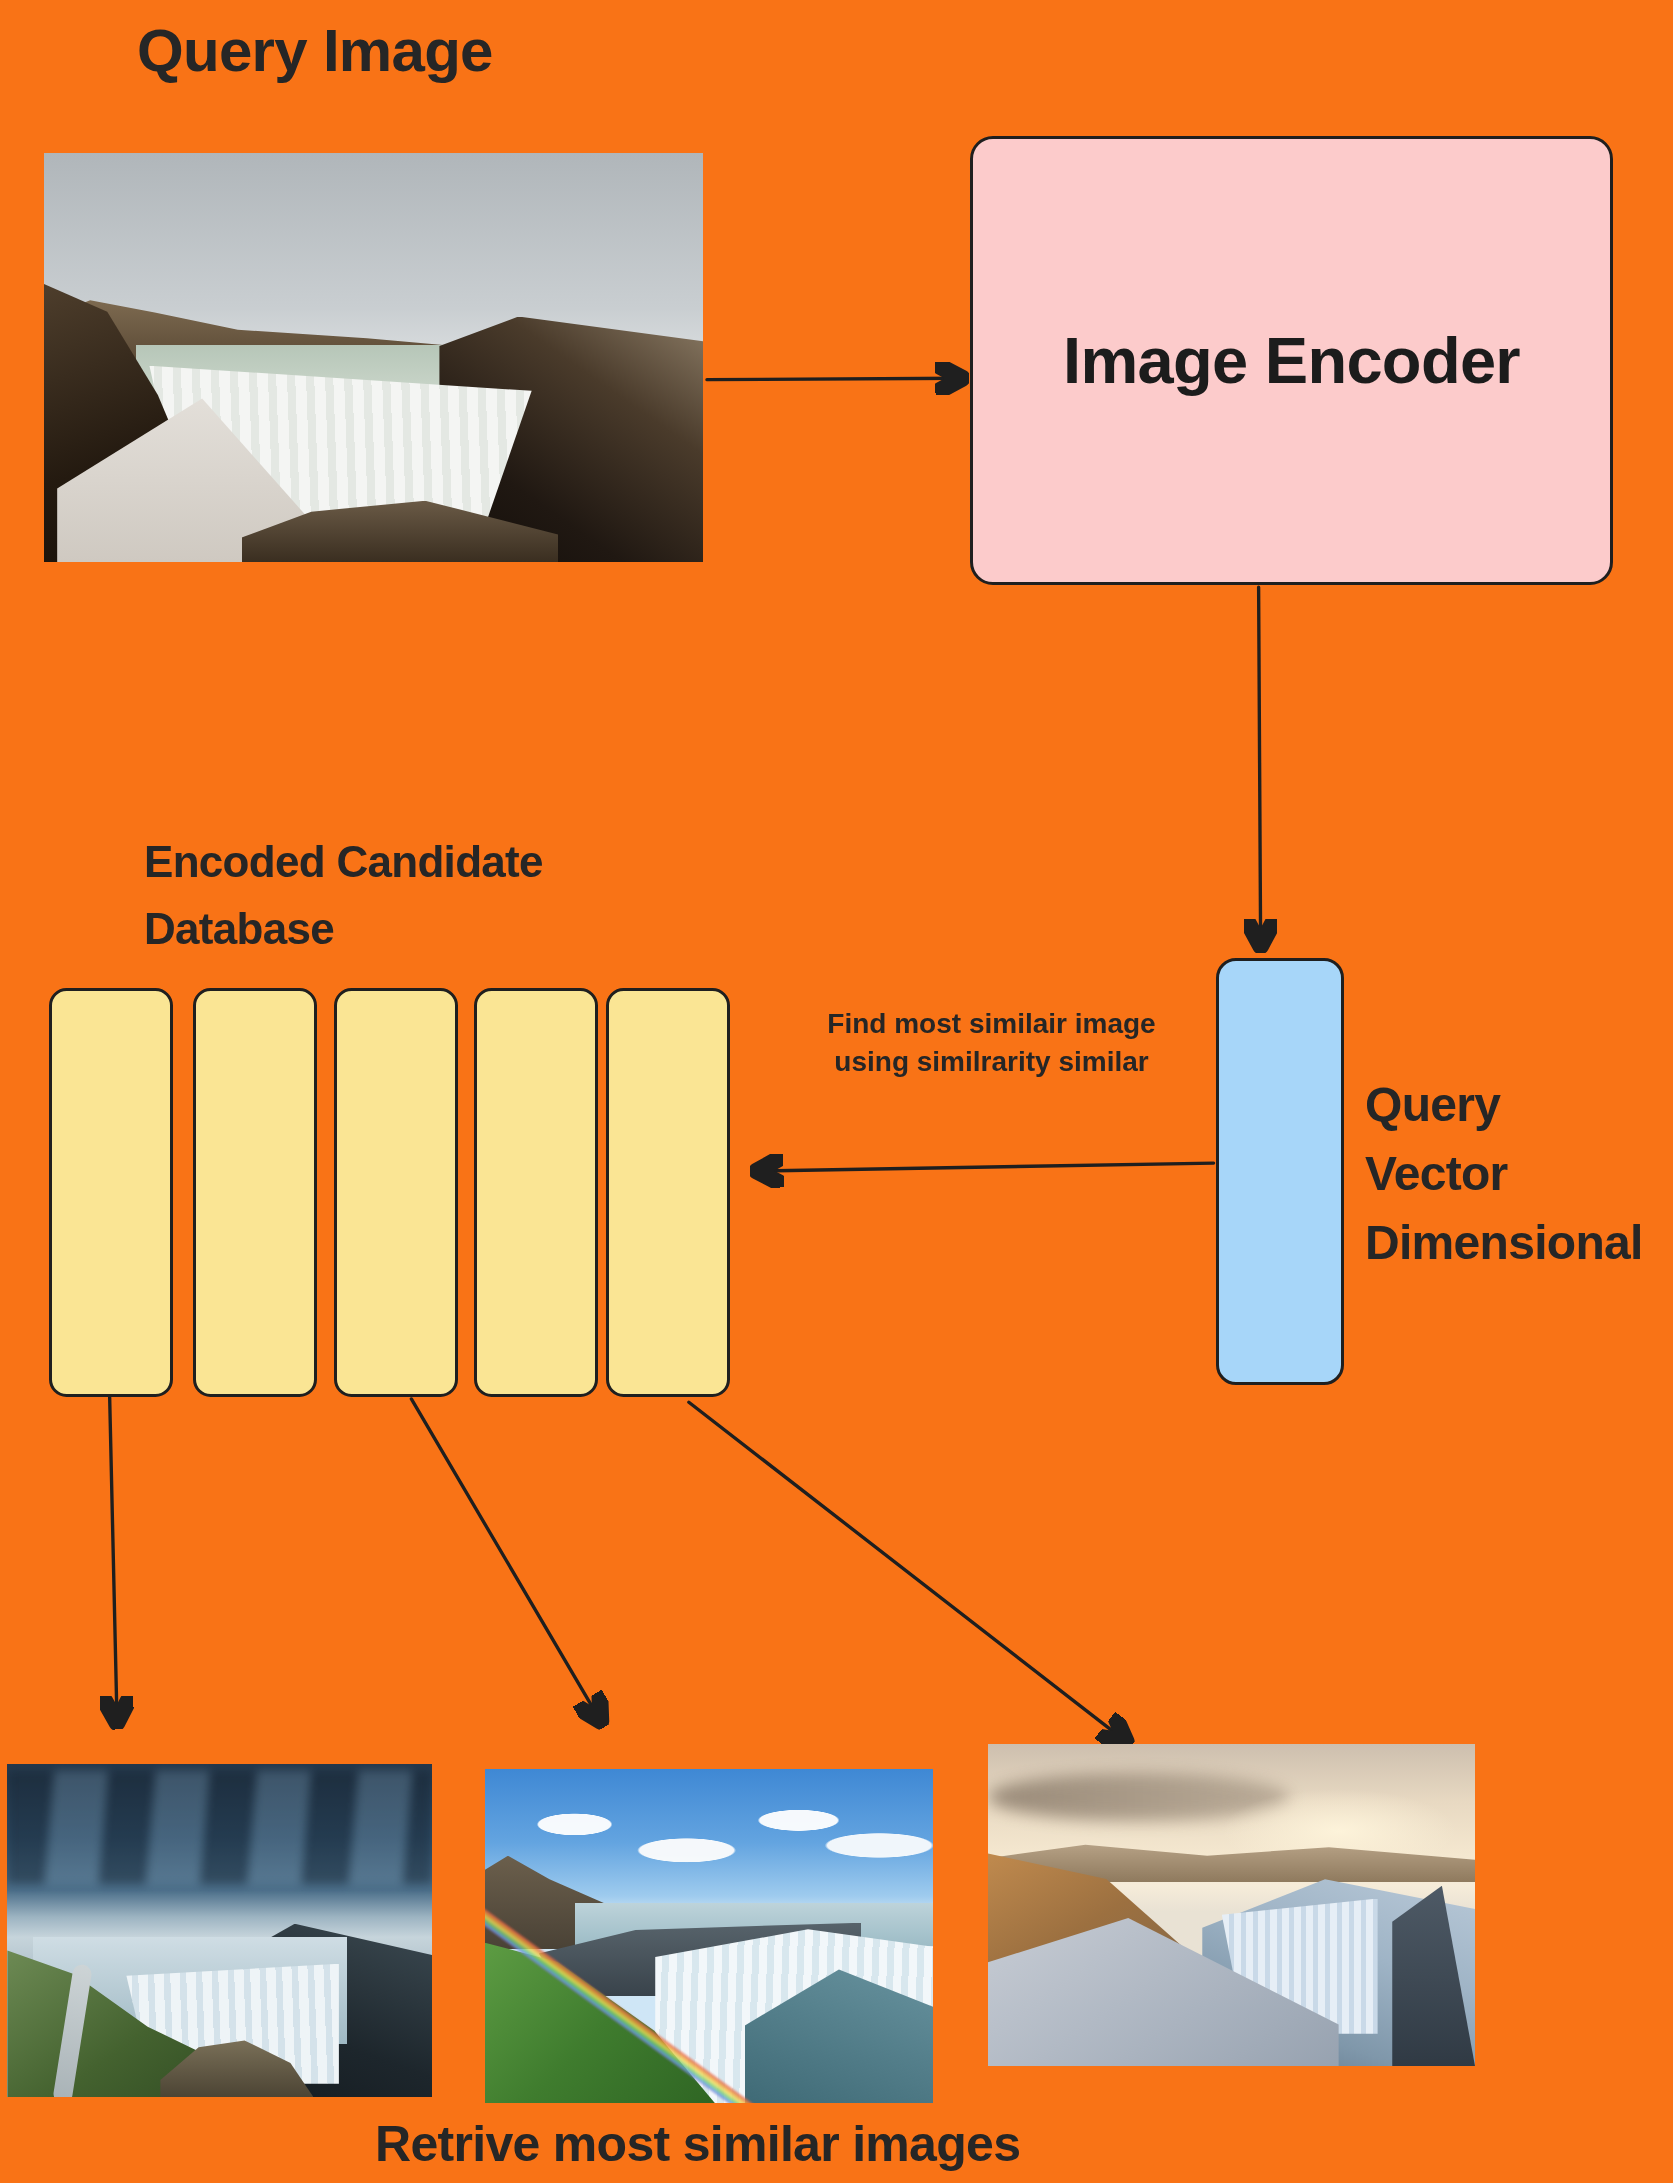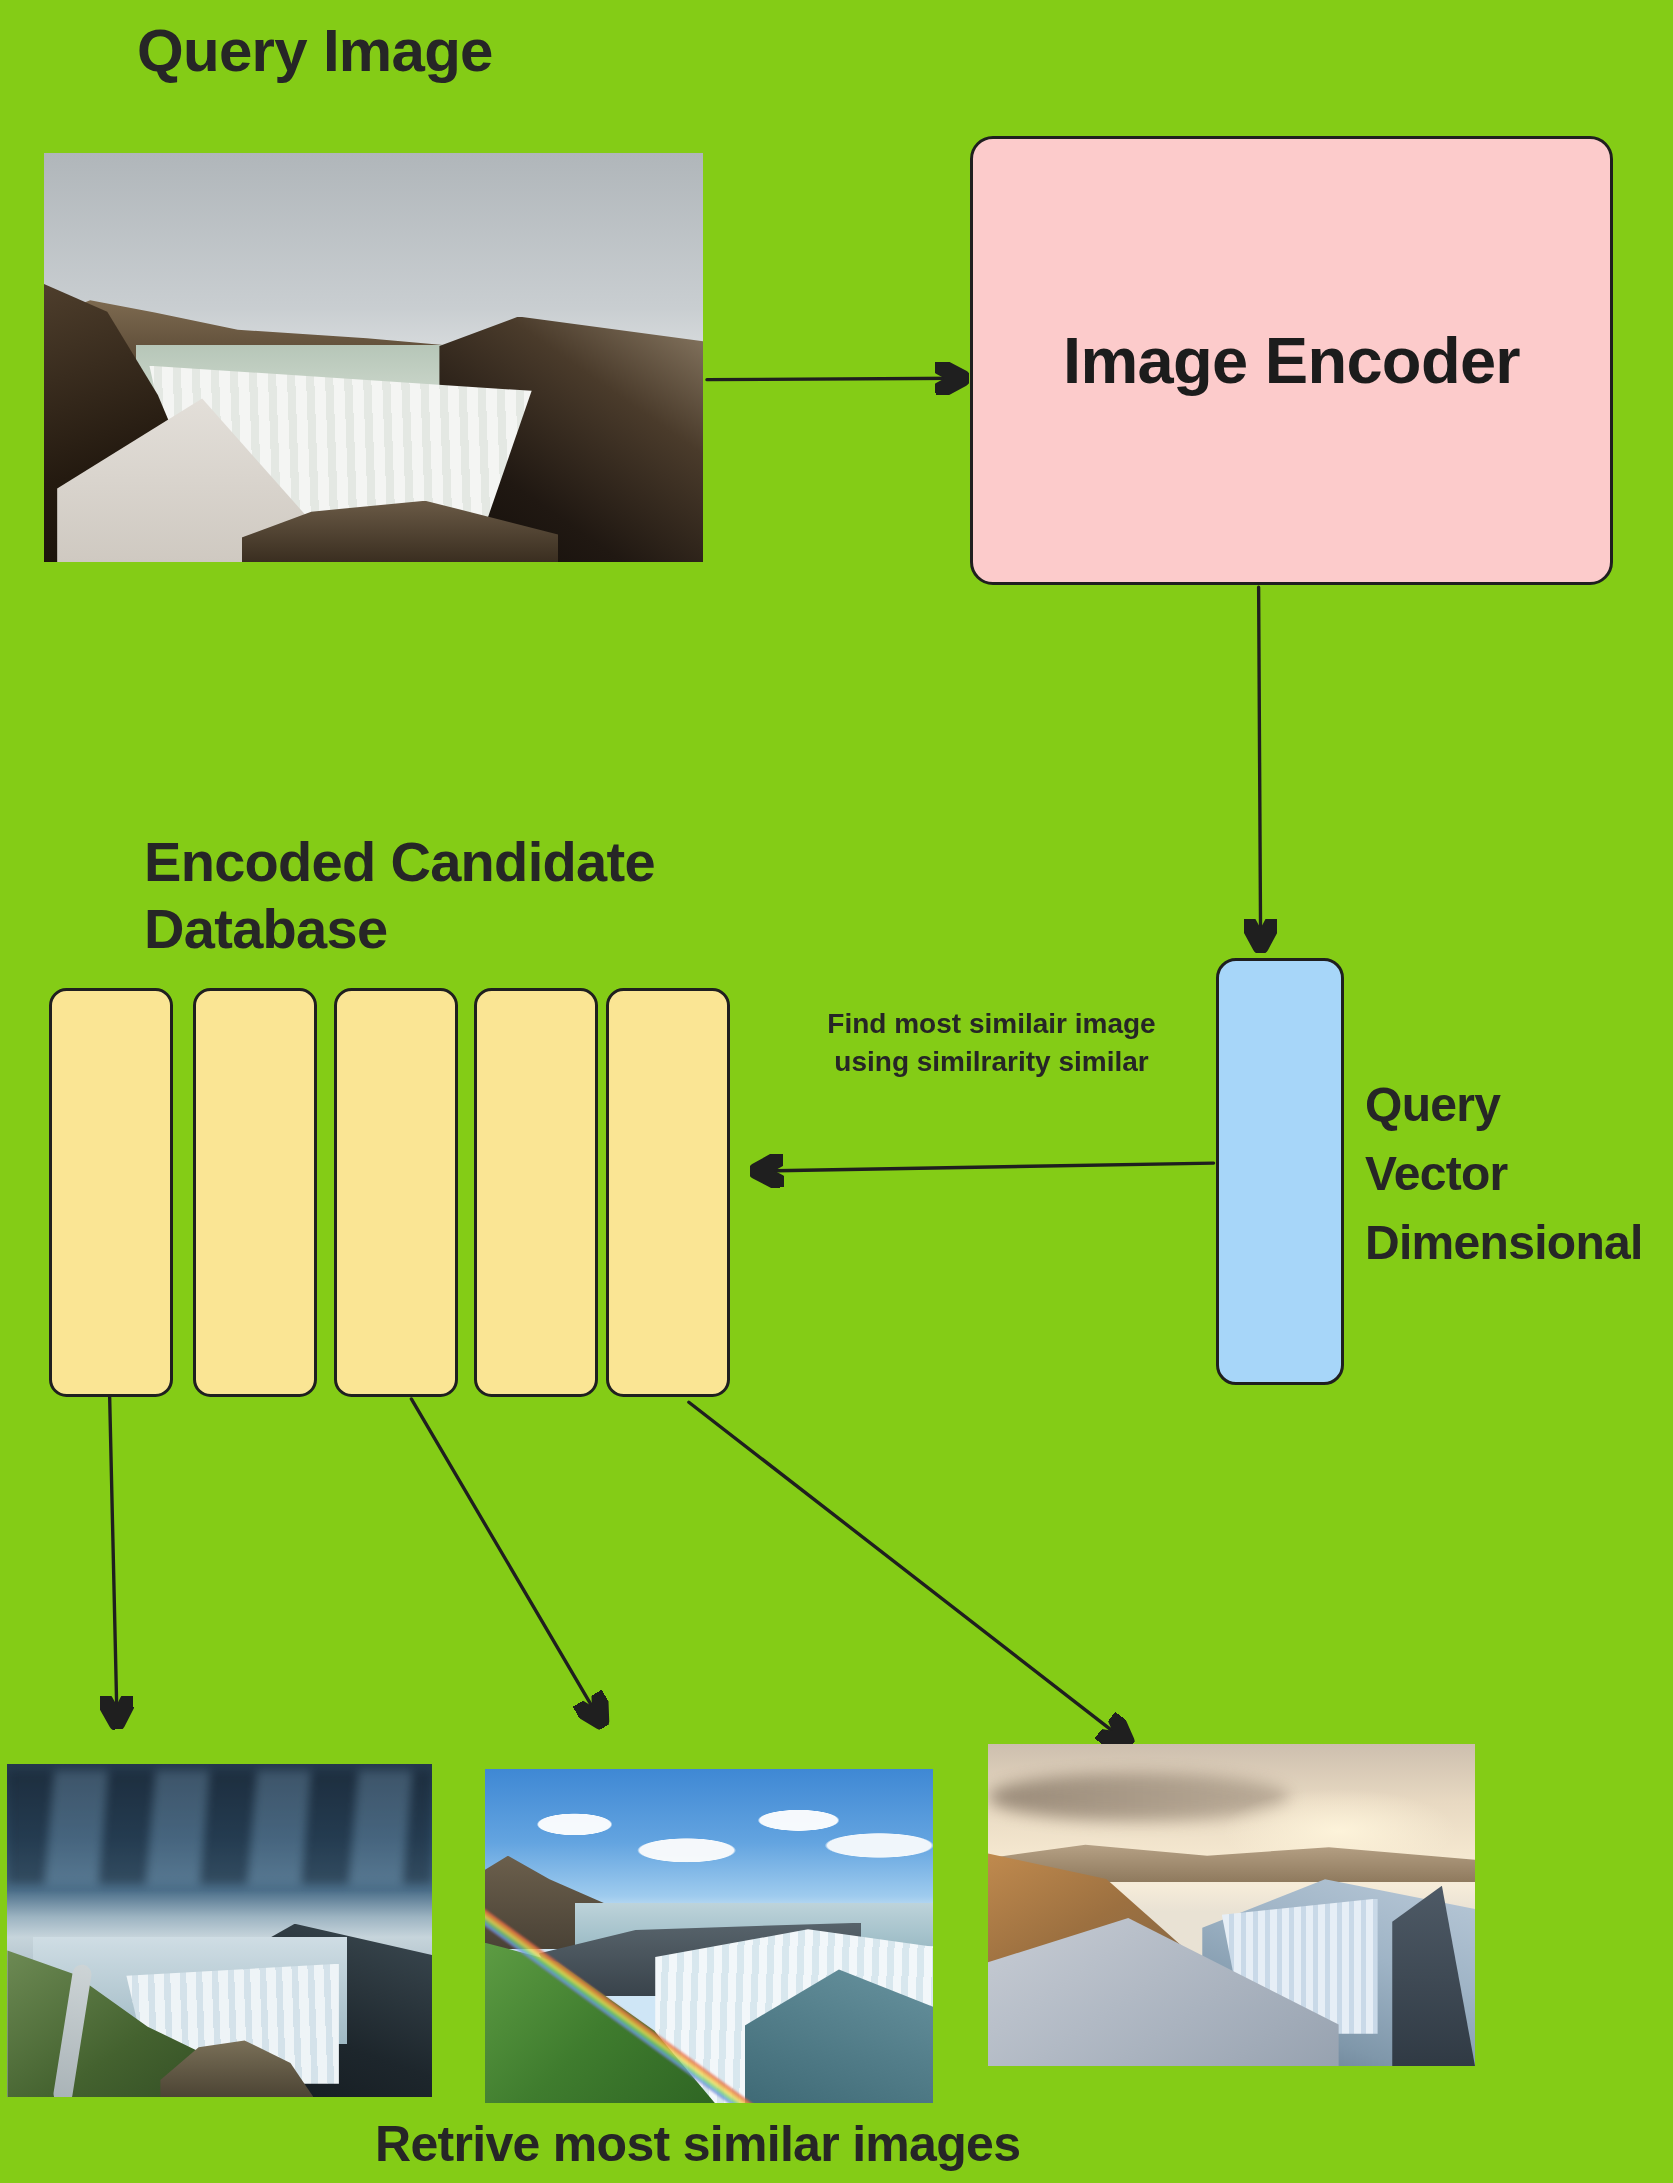--- a/index.html
+++ b/index.html
@@ -6,33 +6,33 @@
   :root{
     --encoder-fill:#fccbcb;
     --vector-fill:#a7d6f9;
     --bar-fill:#fae594;
     --stroke:#1f1f1f;
     --text:#262626;
   }
   .canvas{
     position:relative;
     width:1674px;height:2183px;
-    background:#84cc16;
+    background:#f97316;
     font-family:"Liberation Sans", sans-serif;
     color:var(--text);
     overflow:hidden;
   }
   .label{position:absolute;color:var(--text);}
   .title{
     left:137px;top:16px;
     font-size:60px;font-weight:700;letter-spacing:-0.7px;
   }
   .db-label{
     left:144px;top:828px;
-    font-size:56px;font-weight:700;line-height:67px;letter-spacing:-0.7px;
+    font-size:44px;font-weight:700;line-height:67px;letter-spacing:-0.7px;
   }
   .vector-label{
     left:1365px;top:1070px;
     font-size:48px;font-weight:700;line-height:69px;letter-spacing:-0.7px;
   }
   .annotation{
     left:790px;top:1005px;width:403px;
     font-size:28px;font-weight:600;line-height:38px;text-align:center;
   }
   .caption{

